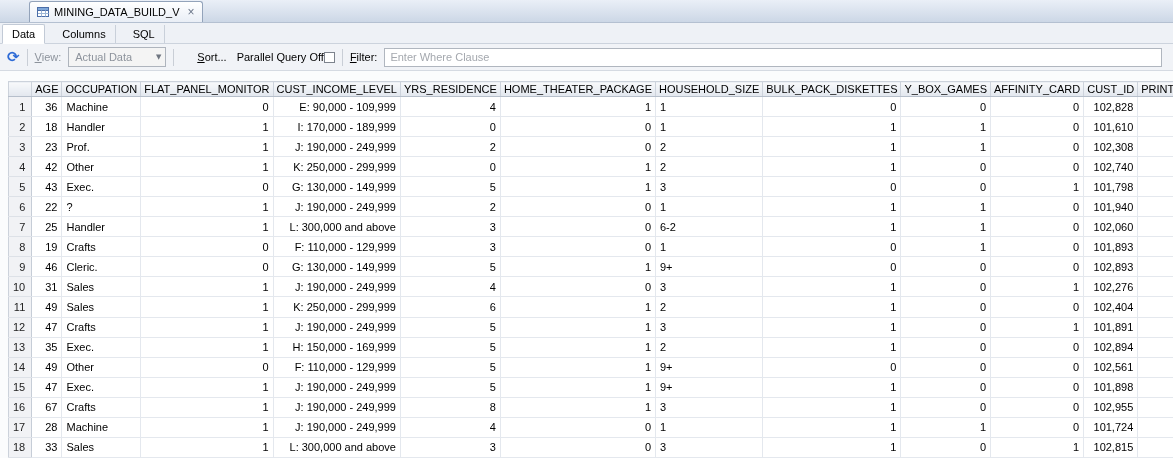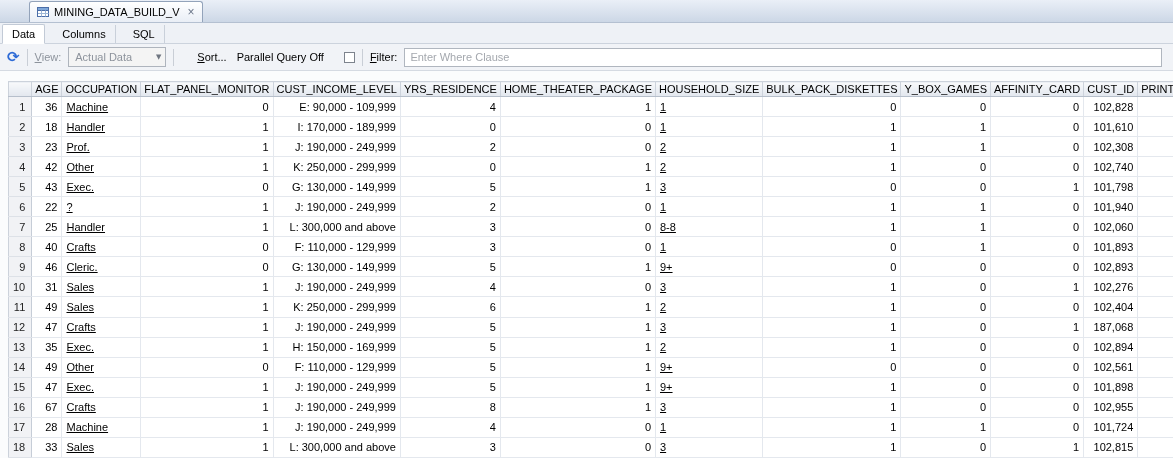--- a/index.html
+++ b/index.html
@@ -46,21 +46,21 @@
   .icon-refresh { color:#2e6bd6; font-size:15px; font-weight:bold; line-height:1; font-family:"DejaVu Sans",sans-serif; cursor:pointer; }
   .tb-sep { width:1px; height:17px; background:#c9ced6; }
   .muted { color:#8d939c; }
   .dropdown {
     width:98px; height:20px; border:1px solid #aeb4bd; background:#f4f4f4;
     color:#8d939c; display:flex; align-items:center; justify-content:space-between;
     padding:0 4px 0 6px; cursor:default;
   }
   .dd-arrow { font-size:7px; color:#6f7681; font-family:"DejaVu Sans",sans-serif; }
   .flat-btn { padding:2px 3px; cursor:pointer; white-space:nowrap;margin-left:13px; }
-  .parallel { display:flex; align-items:flex-end; gap:20px; cursor:pointer; }
+  .parallel { display:flex; align-items:flex-end; gap:0; cursor:pointer; }
   .chk { width:11px; height:11px; border:1px solid #7d838d; background:#fff; display:inline-block; }
   .filter-input {
     flex:1; height:19px; border:1px solid #b0b6bf; background:#fff;
     padding:0 5px; font:inherit; margin-right:4px;
   }
   .filter-input::placeholder { color:#a4a8ae; }
   u { text-decoration:underline; }
 
   
   .content { padding:10px 0 0 8px; height:387px; }
@@ -74,21 +74,21 @@
   }
   .grid td {
     height:20px; border-right:1px solid #e4e8ee; border-bottom:1px solid #e4e8ee;
     padding:0 4px; white-space:nowrap; overflow:hidden; background:#fff;
   }
   .grid td.gutter {
     background:#f1f2f5; border-right:1px solid #c6cdd7; border-bottom:1px solid #dde1e7;
     text-align:right; padding-right:6px; color:#222;
   }
   .grid td.al-r { text-align:right; }
-  .grid td.al-l { text-align:left;text-decoration:underline; }
+  .grid td.al-l { text-align:left; }
 </style>
 <title>MINING_DATA_BUILD_V</title></head>
 <body>
 
 <div class="tabbar">
   <div class="doc-tab">
     <span style="display:inline-flex;">
       <svg width="12" height="12" aria-hidden="true">
         <rect x="0.5" y="1.5" width="11" height="9" fill="#ffffff" stroke="#4a6da8"></rect>
         <rect x="0.5" y="1.5" width="11" height="3" fill="#7fa7d9" stroke="#4a6da8"></rect>
@@ -254,30 +254,30 @@
             <td class="al-r"></td>
           </tr>
           <tr>
             <td class="gutter">7</td>
             <td class="al-r">25</td>
             <td class="al-l">Handler</td>
             <td class="al-r">1</td>
             <td class="al-r">L: 300,000 and above</td>
             <td class="al-r">3</td>
             <td class="al-r">0</td>
-            <td class="al-l">8-8</td>
+            <td class="al-l">6-2</td>
             <td class="al-r">1</td>
             <td class="al-r">1</td>
             <td class="al-r">0</td>
             <td class="al-r">102,060</td>
             <td class="al-r"></td>
           </tr>
           <tr>
             <td class="gutter">8</td>
-            <td class="al-r">40</td>
+            <td class="al-r">19</td>
             <td class="al-l">Crafts</td>
             <td class="al-r">0</td>
             <td class="al-r">F: 110,000 - 129,999</td>
             <td class="al-r">3</td>
             <td class="al-r">0</td>
             <td class="al-l">1</td>
             <td class="al-r">0</td>
             <td class="al-r">1</td>
             <td class="al-r">0</td>
             <td class="al-r">101,893</td>
@@ -333,21 +333,21 @@
             <td class="al-r">47</td>
             <td class="al-l">Crafts</td>
             <td class="al-r">1</td>
             <td class="al-r">J: 190,000 - 249,999</td>
             <td class="al-r">5</td>
             <td class="al-r">1</td>
             <td class="al-l">3</td>
             <td class="al-r">1</td>
             <td class="al-r">0</td>
             <td class="al-r">1</td>
-            <td class="al-r">187,068</td>
+            <td class="al-r">101,891</td>
             <td class="al-r"></td>
           </tr>
           <tr>
             <td class="gutter">13</td>
             <td class="al-r">35</td>
             <td class="al-l">Exec.</td>
             <td class="al-r">1</td>
             <td class="al-r">H: 150,000 - 169,999</td>
             <td class="al-r">5</td>
             <td class="al-r">1</td>

